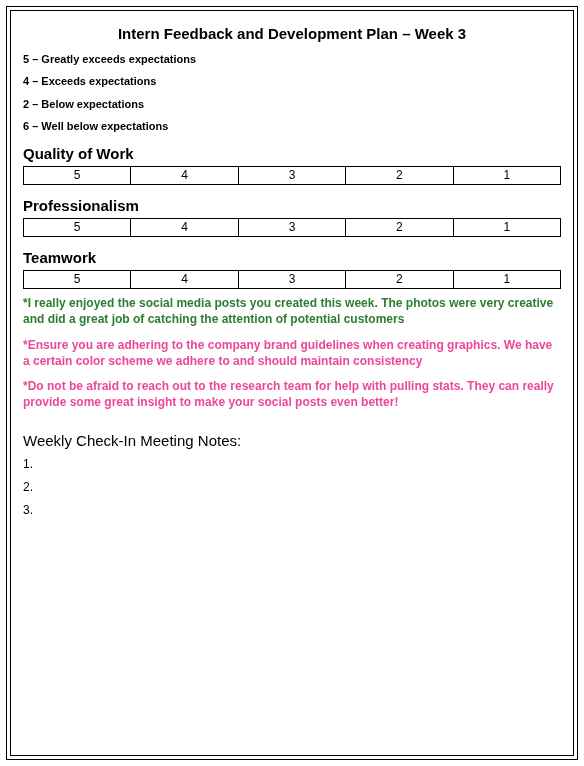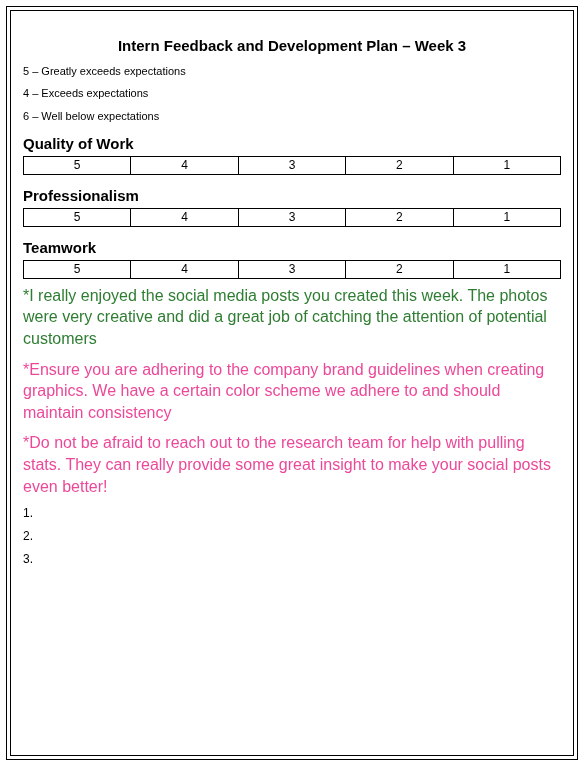--- a/index.html
+++ b/index.html
@@ -23,33 +23,34 @@
     bottom: 6px;
     border: 1.2px solid #000;
   }
   .frame-inner {
     position: absolute;
     left: 10px;
     top: 10px;
     right: 10px;
     bottom: 10px;
     border: 1.2px solid #000;
-    padding: 22px 12px 10px 12px;
+    padding: 10px 12px 10px 12px;
     overflow: hidden;
   }
   .title {
     text-align: center;
     font-weight: bold;
     font-size: 15px;
     margin: 4px 0 10px 0;
     font-family: Verdana, Geneva, sans-serif;
   }
   .legend {
     font-size: 11px;
     line-height: 1.3;
+    font-weight: bold;
   }
   .legend div {
     margin-bottom: 8px;
   }
   .section-h {
     font-weight: bold;
     font-size: 15px;
     margin: 12px 0 4px 0;
     font-family: Verdana, Geneva, sans-serif;
   }
@@ -60,22 +61,23 @@
     margin-bottom: 6px;
   }
   table.rating td {
     border: 1px solid #000;
     text-align: center;
     font-size: 12px;
     padding: 1px 0 2px 0;
     height: 16px;
   }
   .feedback {
-    font-size: 16px;
+    font-size: 12px;
     line-height: 1.35;
+    font-weight: bold;
   }
   .feedback p {
     margin: 0 0 9px 0;
   }
   .green { color: #2e7d32; }
   .red { color: #ec4899; }
   .notes-h {
     font-size: 15px;
     margin: 22px 0 8px 0;
     font-family: Verdana, Geneva, sans-serif;
@@ -92,20 +94,21 @@
 
 <div class="page">
   <div class="frame-outer"></div>
   <div class="frame-inner">
 
     <div class="title">Intern Feedback and Development Plan – Week 3</div>
 
     <div class="legend">
       <div>5 – Greatly exceeds expectations</div>
       <div>4 – Exceeds expectations</div>
+      <div>2 – Below expectations</div>
       <div>6 – Well below expectations</div>
     </div>
 
     <div class="section-h">Quality of Work</div>
     <table class="rating">
       <tbody>
           <tr>
         <td>5</td>
         <td>4</td>
         <td>3</td>
@@ -140,20 +143,21 @@
       </tr>
     </tbody>
       </table>
 
     <div class="feedback">
       <p class="green">*I really enjoyed the social media posts you created this week. The photos were very creative and did a great job of catching the attention of potential customers</p>
       <p class="red">*Ensure you are adhering to the company brand guidelines when creating graphics. We have a certain color scheme we adhere to and should maintain consistency</p>
       <p class="red">*Do not be afraid to reach out to the research team for help with pulling stats. They can really provide some great insight to make your social posts even better!</p>
     </div>
 
+    <div class="notes-h">Weekly Check-In Meeting Notes:</div>
     <div class="notes-list">
       <div>1.</div>
       <div>2.</div>
       <div>3.</div>
     </div>
 
   </div>
 </div>
 
 </body></html>

